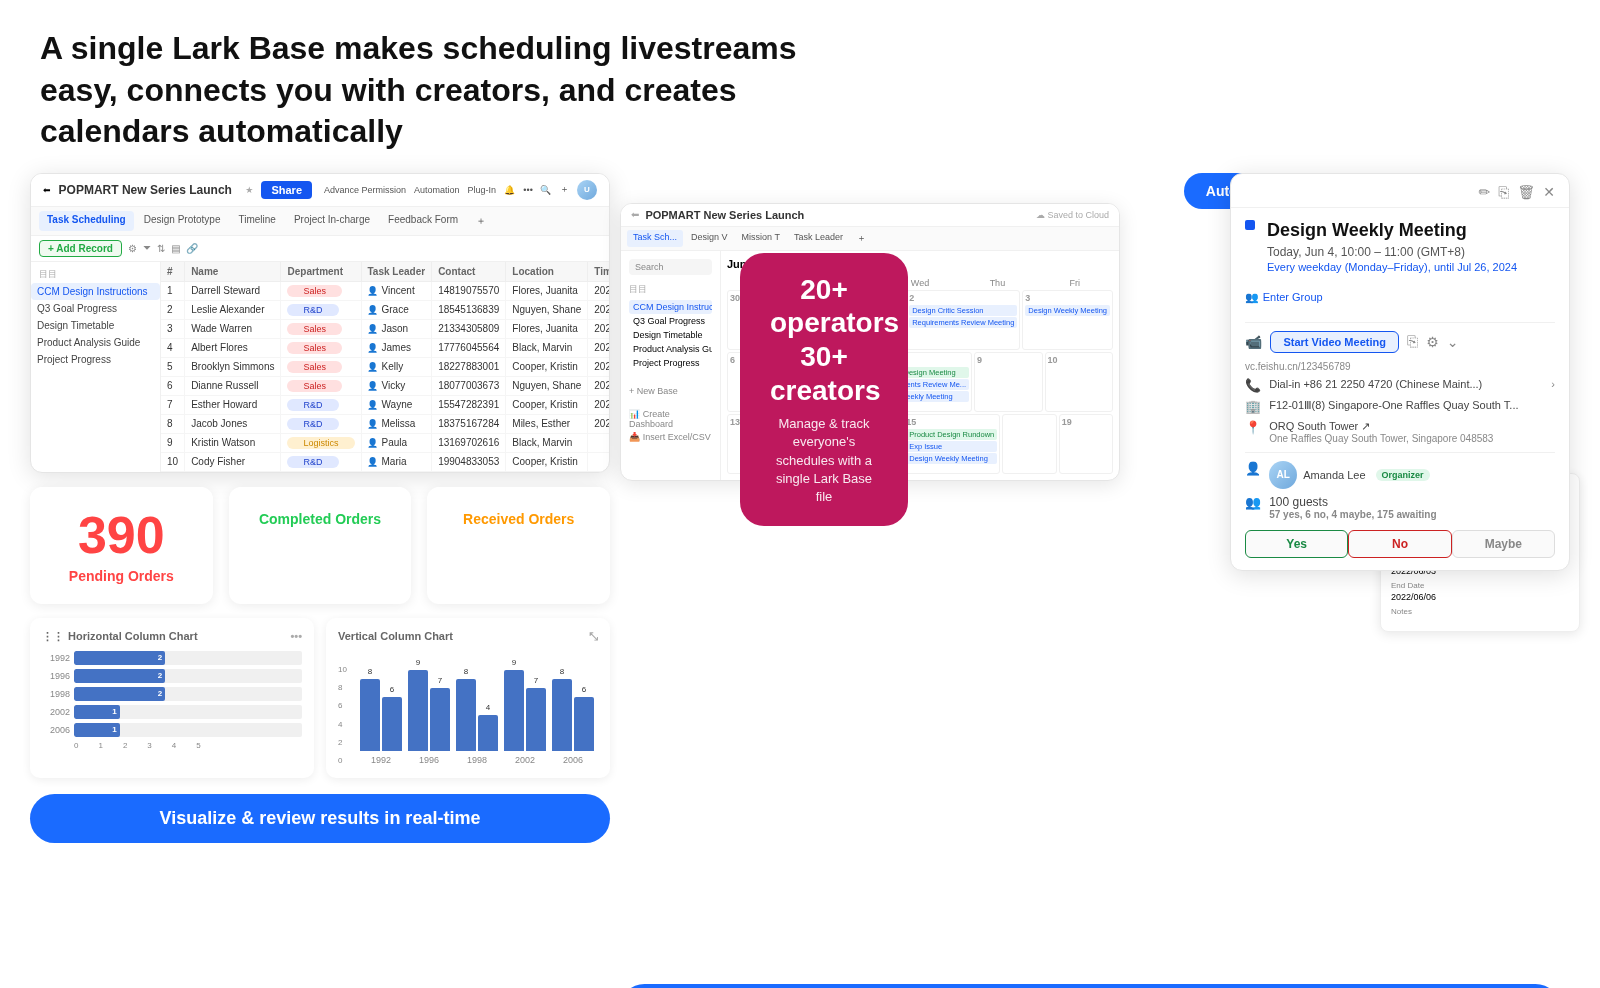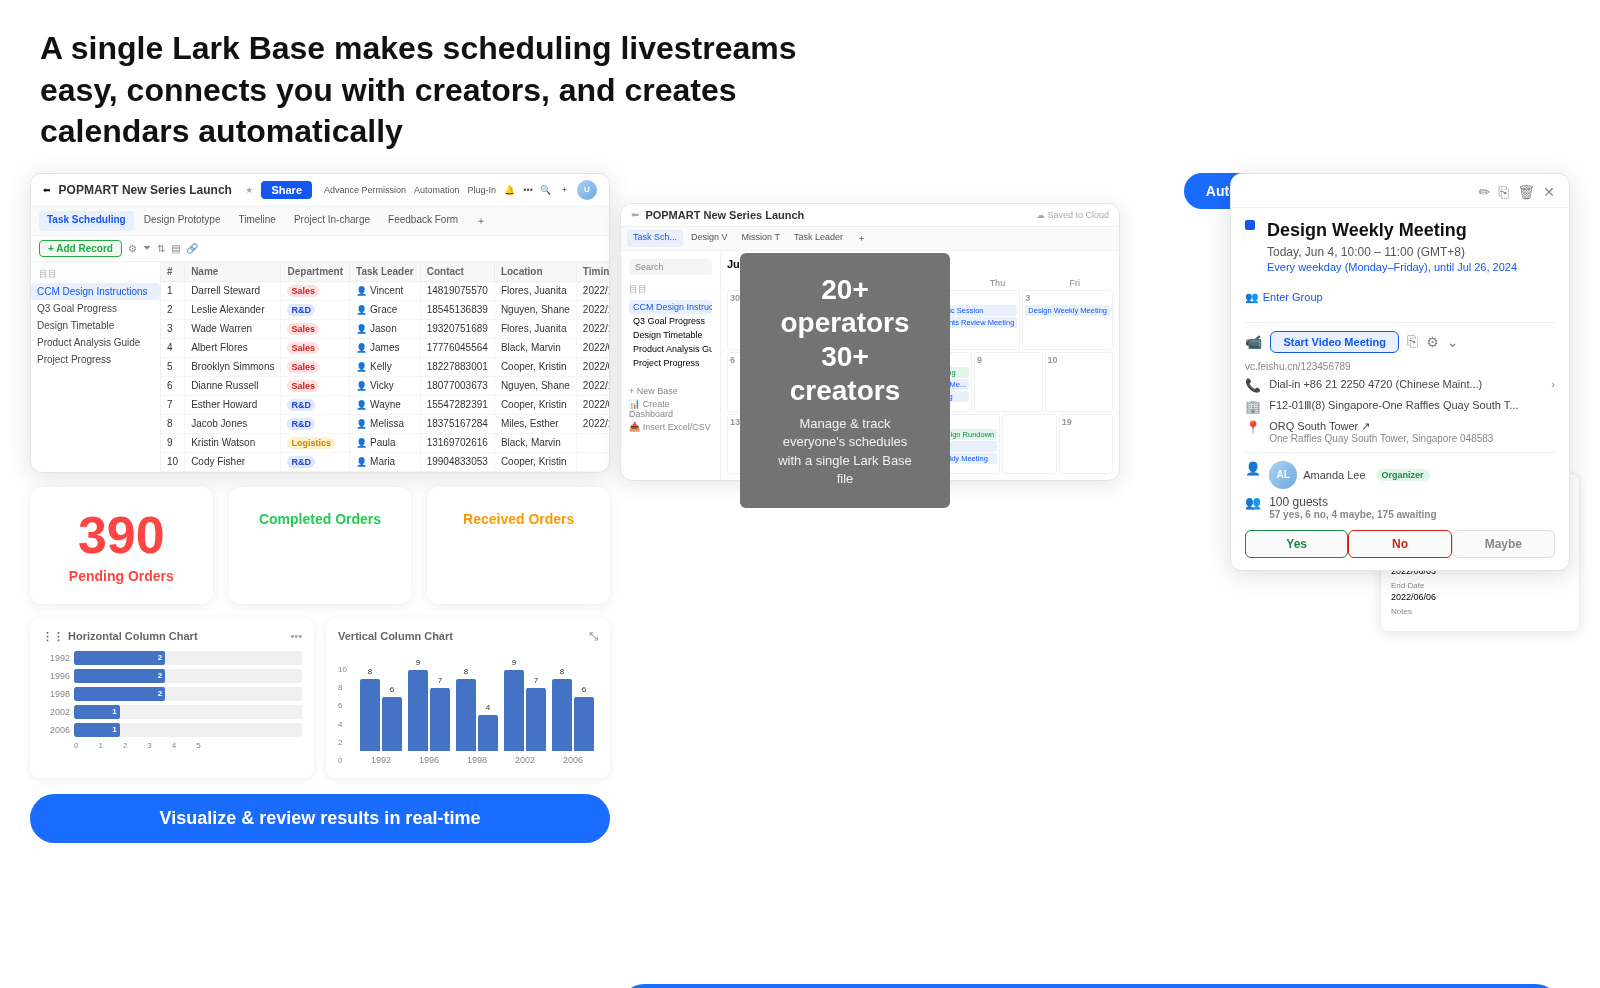--- a/index.html
+++ b/index.html
@@ -127,24 +127,24 @@
     }
     .lark-table td {
       padding: 3px 6px;
       border-bottom: 1px solid #f5f5f5;
       border-right: 1px solid #f5f5f5;
       color: #333;
       white-space: nowrap;
     }
     .tag {
       display: inline-block;
-      padding: 1px 4px;
+      padding: 1px 16px;
       border-radius: 10px;
       font-size: 9px;
-      font-weight: 700;
+      font-weight: 400;
     }
     .tag-sales { background: #ffe0e0; color: #cc2222; }
     .tag-rd { background: #e0e8ff; color: #2244cc; }
     .tag-logistics { background: #fff0d0; color: #cc8800; }
     .sidebar-item {
       padding: 4px 8px;
       color: #444;
       cursor: pointer;
     }
     .sidebar-item.active {
@@ -295,30 +295,30 @@
       font-weight: 600;
       display: inline-block;
       position: absolute;
       top: 0;
       right: 20px;
       z-index: 10;
     }
 
     
     .stats-bubble {
-      background: #737373;
+      background: #be185d;
       color: #fff;
-      border-radius: 6px;
+      border-radius: 24px;
       padding: 20px 30px;
       text-align: center;
       position: absolute;
       top: 80px;
       left: 120px;
       z-index: 5;
-      width: 210px;
+      width: 168px;
     }
     .stats-bubble .big-text {
       font-size: 28px;
       font-weight: 800;
       line-height: 1.2;
     }
     .stats-bubble .sub-text {
       font-size: 13px;
       margin-top: 8px;
       line-height: 1.4;
@@ -690,21 +690,21 @@
       <td>18545136839</td>
       <td>Nguyen, Shane</td>
       <td>2022/10/03</td>
 
     </tr>
                 <tr>
       <td>3</td>
       <td>Wade Warren</td>
       <td><span class="tag tag-sales">Sales</span></td>
       <td><span style="font-size:9px;">👤</span> Jason</td>
-      <td>19320751689</td>
+      <td>21334305809</td>
       <td>Flores, Juanita</td>
       <td>2022/10/04</td>
 
     </tr>
                 <tr>
       <td>4</td>
       <td>Albert Flores</td>
       <td><span class="tag tag-sales">Sales</span></td>
       <td><span style="font-size:9px;">👤</span> James</td>
       <td>17776045564</td>
@@ -954,21 +954,21 @@
         <div class="cal-left">
           <div class="cal-search">Search</div>
           <div style="font-size:9px; color:#aaa; margin-bottom:4px;">目目</div>
           <div class="cal-si active" style="font-size:9px; white-space:nowrap; overflow:hidden;">CCM Design Instructions</div>
           <div class="cal-si" style="font-size:9px;">Q3 Goal Progress</div>
           <div class="cal-si" style="font-size:9px;">Design Timetable</div>
           <div class="cal-si" style="font-size:9px; white-space:nowrap; overflow:hidden;">Product Analysis Guide</div>
           <div class="cal-si" style="font-size:9px;">Project Progress</div>
           <div style="height:16px;"></div>
           <div style="font-size:9px; color:#888;">+ New Base</div>
-          <div style="font-size:9px; color:#888; margin-top:3px;">📊 Create Dashboard</div>
+          <div style="font-size:9px; color:#888; margin-top:13px;">📊 Create Dashboard</div>
           <div style="font-size:9px; color:#888; margin-top:3px;">📥 Insert Excel/CSV</div>
         </div>
 
         <div class="cal-right">
           <div class="cal-header">
             <span>June 2024</span>
             <span style="font-size:10px; background:#f0f0f0; padding:2px 8px; border-radius:4px;">Today</span>
             <span>‹</span>
             <span>›</span>
           </div>

